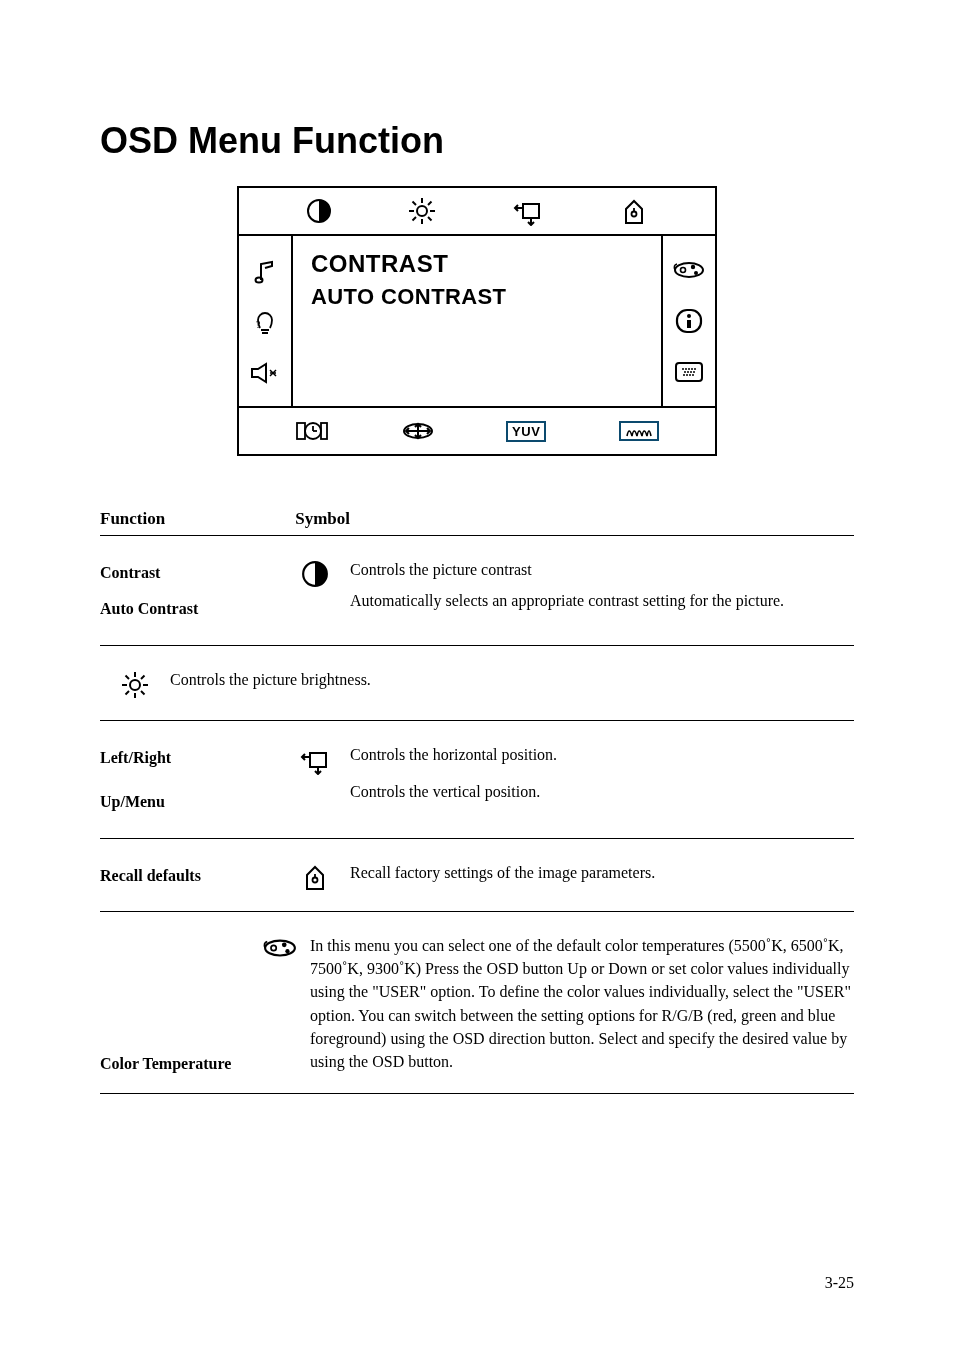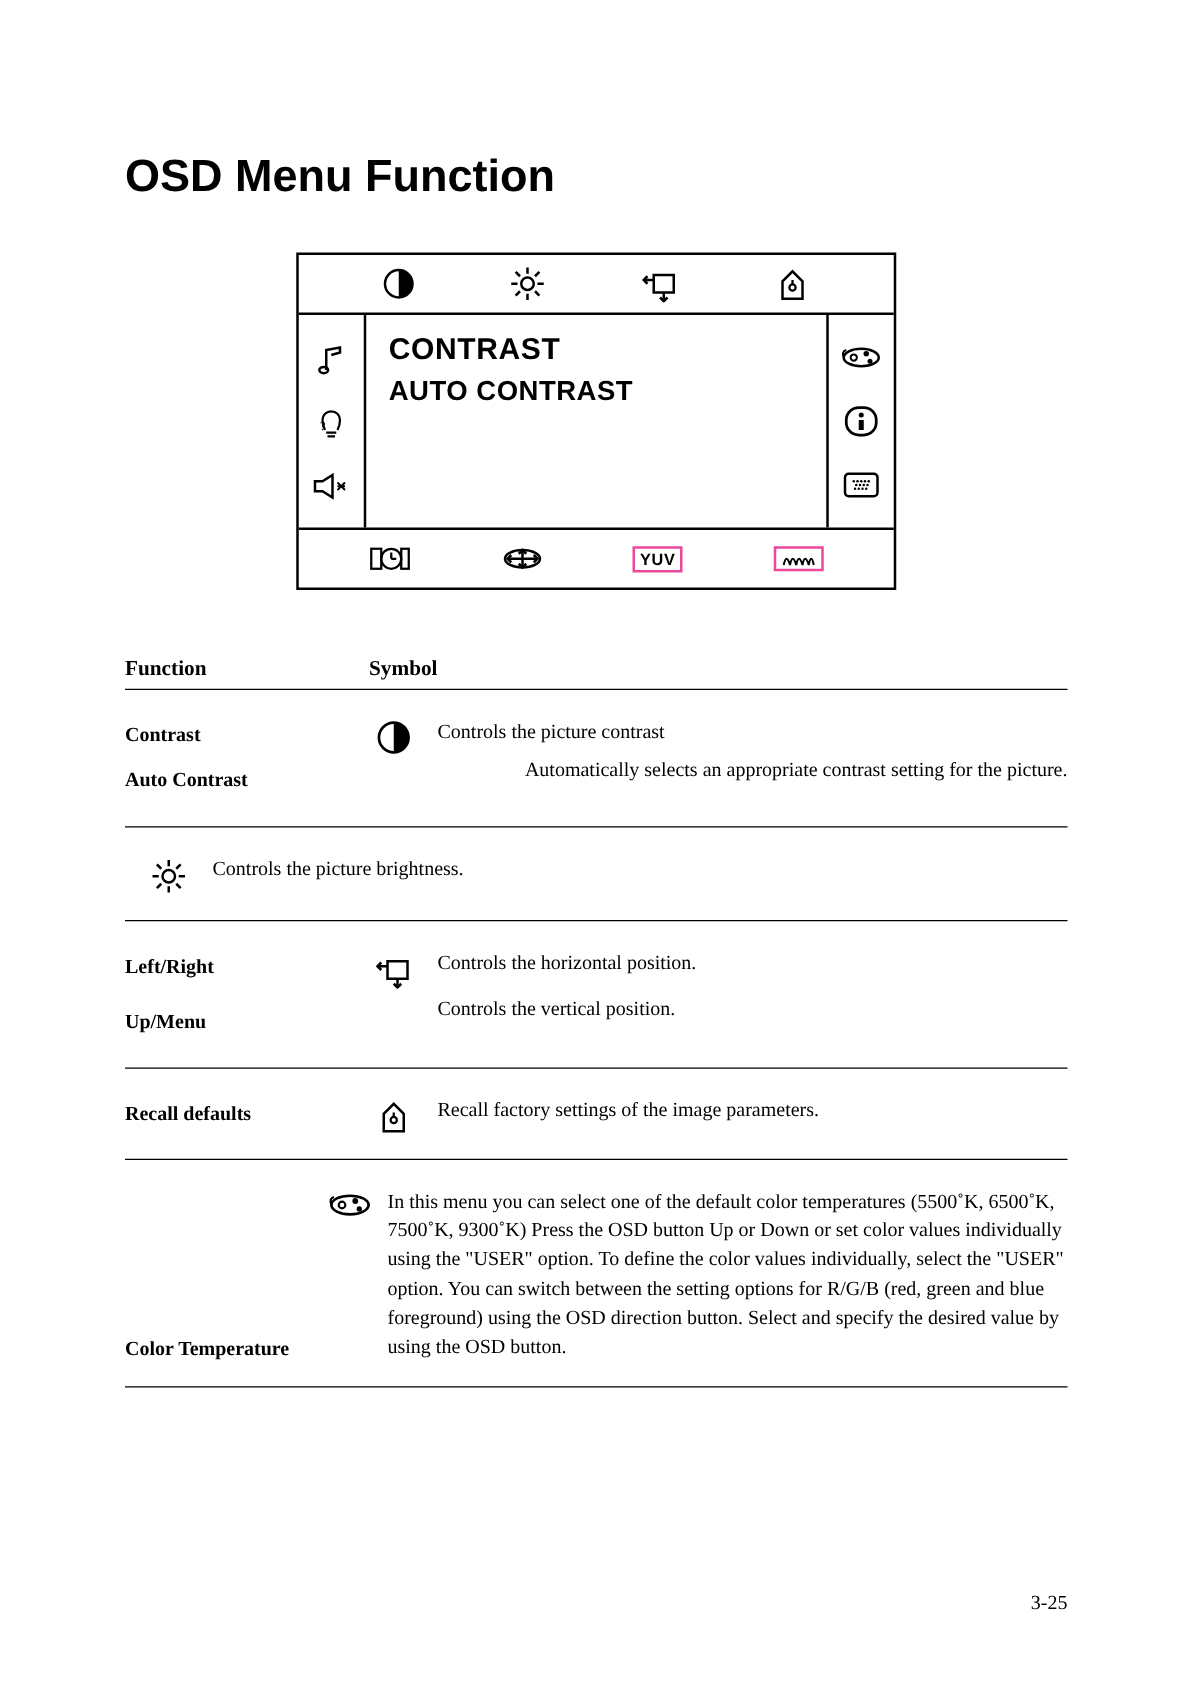--- a/index.html
+++ b/index.html
@@ -9,21 +9,21 @@
     background: #fff;
     font-family: "Times New Roman", Times, serif;
     color: #000;
     padding: 120px 100px 40px 100px;
     position: relative;
   }
   .page-title {
     font-family: Arial, Helvetica, sans-serif;
     font-size: 36px;
     font-weight: bold;
-    margin-bottom: 40px;
+    margin-bottom: 24px;
   }
   .osd-outer {
     width: 480px;
     margin: 0 auto 45px auto;
   }
   .osd-box {
     border: 2px solid #000;
     background: #fff;
   }
   .osd-top {
@@ -97,21 +97,21 @@
   .proc-text { line-height: 1.45; }
   .sym-cell { display: flex; align-items: flex-start; justify-content: center; padding-top: 2px; }
   .pg-num {
     position: absolute;
     bottom: 60px;
     right: 100px;
     font-size: 16px;
   }
   svg { display: block; }
   .yuv-box, .wave-box {
-    border: 2px solid #ec4899;
+    border: 2px solid #0c4a6e;
     font-family: Arial, Helvetica, sans-serif;
     font-weight: bold;
     font-size: 13px;
     padding: 1px 4px;
     letter-spacing: 0.5px;
     display:inline-block;
   }
 </style>
 </head>
 <body>
@@ -271,21 +271,21 @@
     <div class="col-sym sym-cell">
       <span>
         <svg width="28" height="28" viewBox="0 0 26 26">
             <circle cx="13" cy="13" r="11" fill="none" stroke="#000" stroke-width="2"></circle>
             <path d="M13 2 A11 11 0 0 1 13 24 Z" fill="#000"></path>
           </svg>
       </span>
     </div>
     <div class="col-proc">
       <div class="proc-text">Controls the picture contrast</div>
-      <div class="proc-text" style="margin-top:8px;text-align:right;">Automatically selects an appropriate contrast setting for the picture.</div>
+      <div class="proc-text" style="margin-top:8px;">Automatically selects an appropriate contrast setting for the picture.</div>
     </div>
   </div>
 
   <div class="tbl-row">
     <div class="col-sym sym-cell">
       <span>
         <svg width="30" height="30" viewBox="0 0 30 30">
             <circle cx="15" cy="15" r="5" fill="none" stroke="#000" stroke-width="2"></circle>
         <g stroke="#000" stroke-width="2">
               <line x1="15" y1="2" x2="15" y2="7"></line>

